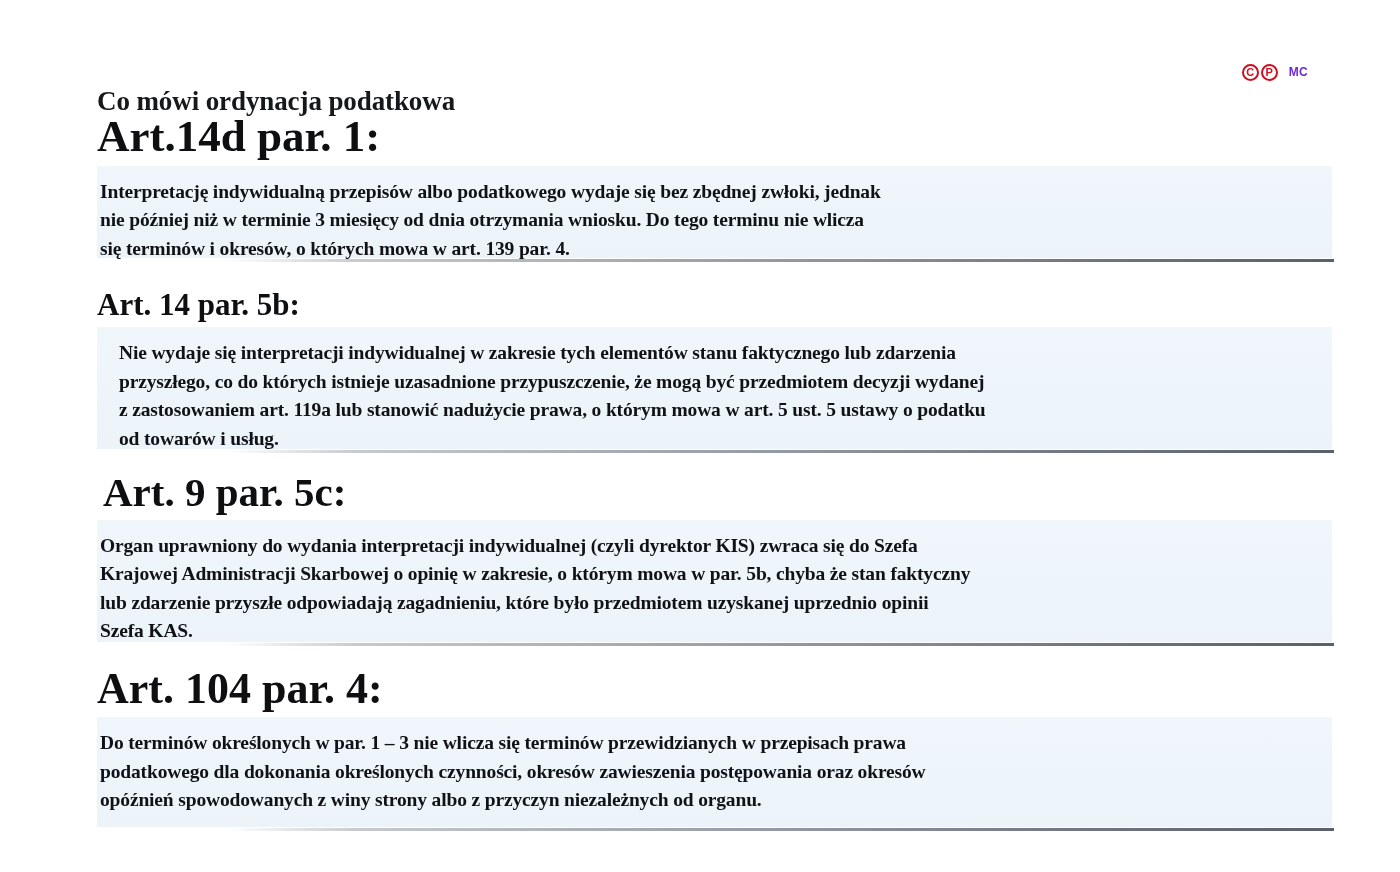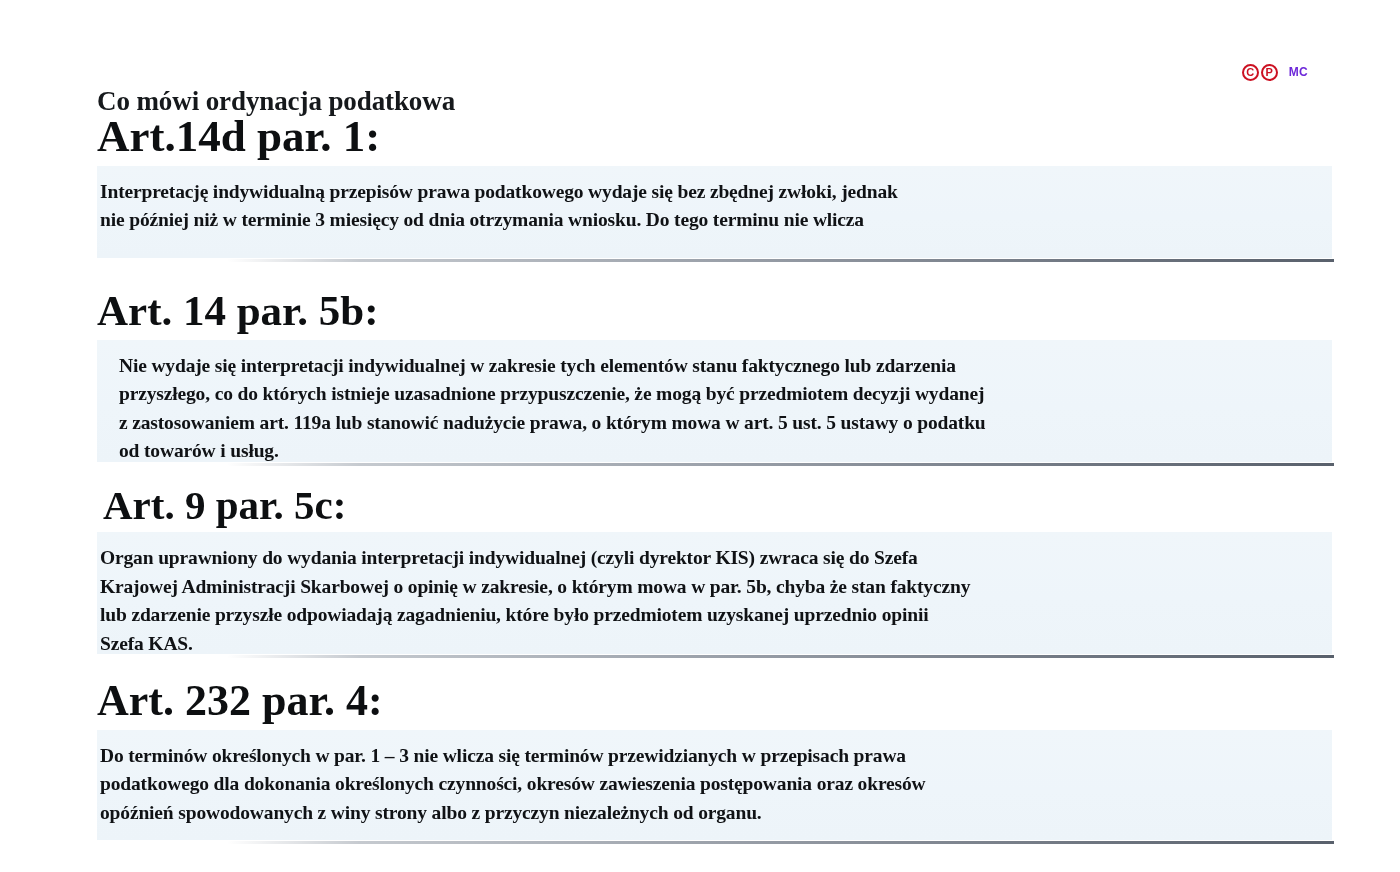--- a/index.html
+++ b/index.html
@@ -129,21 +129,21 @@
     font-family: "Liberation Serif", "DejaVu Serif", serif;
     font-weight: bold;
     font-size: 19.5px;
     line-height: 28.5px;
     color: #101215;
     letter-spacing: -0.15px;
   }
 
   
   #sec-0 .section-heading { font-size: 45px; margin-left: 97px; }
-  #sec-1 .section-heading { font-size: 43px; margin-left: 97px; margin-top: 31px; }
+  #sec-1 .section-heading { font-size: 31px; margin-left: 97px; margin-top: 31px; }
   #sec-2 .section-heading { font-size: 41px; margin-left: 103px; }
   #sec-3 .section-heading { font-size: 44px; margin-left: 97px; }
 
   #sec-0 { margin-top: 0px; }
   #sec-1 { margin-top: 18px; }
   #sec-2 { margin-top: 22px; }
   #sec-3 { margin-top: 24px; }
 
   #sec-0 .section-body { height: 92px; }
   #sec-1 .section-body { height: 122px; padding-left: 22px; }
@@ -165,22 +165,23 @@
       <span class="brand-circle">P</span>
     </span>
     <span class="brand-text">MC</span>
   </div>
 
   <div class="sections">
 
     <div class="section" id="sec-0">
       <h2 class="section-heading">Art.14d par. 1:</h2>
       <div class="section-body">
-        <p>Interpretację indywidualną przepisów prawa podatkowego wydaje się bez zbędnej zwłoki, jednak</p>
+        <p>Interpretację indywidualną przepisów albo podatkowego wydaje się bez zbędnej zwłoki, jednak</p>
         <p>nie później niż w terminie 3 miesięcy od dnia otrzymania wniosku. Do tego terminu nie wlicza</p>
+        <p>się terminów i okresów, o których mowa w art. 139 par. 4.</p>
       </div>
     </div>
 
     <div class="section" id="sec-1">
       <h2 class="section-heading">Art. 14 par. 5b:</h2>
       <div class="section-body">
         <p>Nie wydaje się interpretacji indywidualnej w zakresie tych elementów stanu faktycznego lub zdarzenia</p>
         <p>przyszłego, co do których istnieje uzasadnione przypuszczenie, że mogą być przedmiotem decyzji wydanej</p>
         <p>z zastosowaniem art. 119a lub stanowić nadużycie prawa, o którym mowa w art. 5 ust. 5 ustawy o podatku</p>
         <p>od towarów i usług.</p>
@@ -191,21 +192,21 @@
       <h2 class="section-heading">Art. 9 par. 5c:</h2>
       <div class="section-body">
         <p>Organ uprawniony do wydania interpretacji indywidualnej (czyli dyrektor KIS) zwraca się do Szefa</p>
         <p>Krajowej Administracji Skarbowej o opinię w zakresie, o którym mowa w par. 5b, chyba że stan faktyczny</p>
         <p>lub zdarzenie przyszłe odpowiadają zagadnieniu, które było przedmiotem uzyskanej uprzednio opinii</p>
         <p>Szefa KAS.</p>
       </div>
     </div>
 
     <div class="section" id="sec-3">
-      <h2 class="section-heading">Art. 232 par. 4:</h2>
+      <h2 class="section-heading">Art. 104 par. 4:</h2>
       <div class="section-body">
         <p>Do terminów określonych w par. 1 – 3 nie wlicza się terminów przewidzianych w przepisach prawa</p>
         <p>podatkowego dla dokonania określonych czynności, okresów zawieszenia postępowania oraz okresów</p>
         <p>opóźnień spowodowanych z winy strony albo z przyczyn niezależnych od organu.</p>
       </div>
     </div>
 
   </div>
 </div>
 

